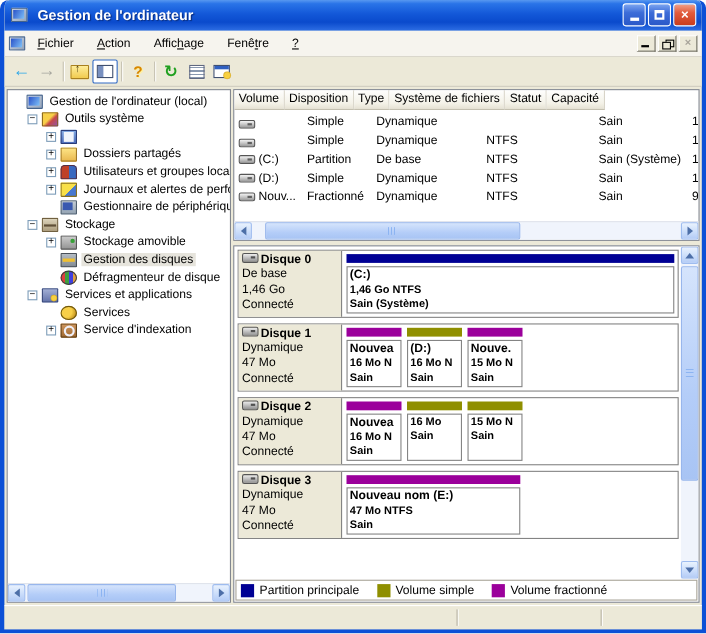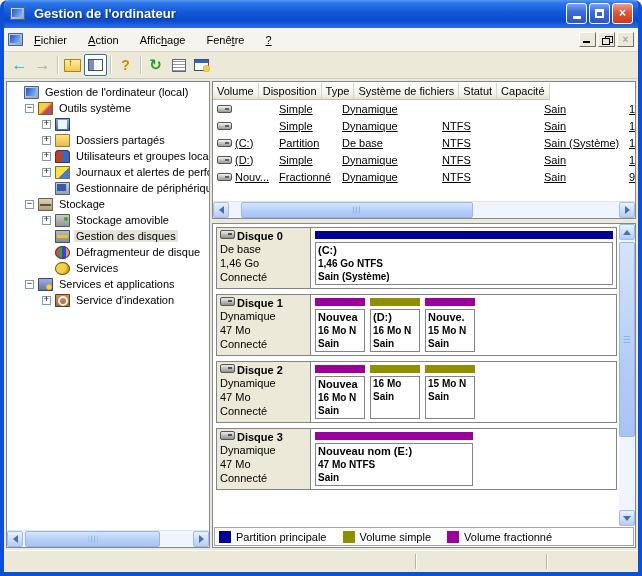--- a/index.html
+++ b/index.html
@@ -107,25 +107,25 @@
   .ic-indexing { background:linear-gradient(#D09860,#A06830); box-shadow:inset 0 0 0 1px #604018; }
   .ic-indexing::after { content:""; position:absolute; left:3px; top:2px; width:6px; height:6px;
     border:2px solid #F0F0F8; border-radius:50%; }
 
   
   .right-col { flex:1; display:flex; flex-direction:column; gap:4px; min-width:0; }
 
   
   .volume-pane { height:138px; flex:none; background:#fff; border:1px solid #828790;
     display:flex; flex-direction:column; overflow:hidden; }
-  .vl-header { display:flex; flex:none; height:18px;align-items:center; }
+  .vl-header { display:flex; flex:none; height:18px; }
   .vl-hcell { flex:none; background:linear-gradient(#FEFEFD,#F4F2E8 70%,#E6E2D4);
     border-right:1px solid #D8D4C8; border-bottom:1px solid #C4C0B0; padding:2px 4px; white-space:nowrap; overflow:hidden; }
   .vl-body { flex:1; overflow:hidden; }
-  .vl-row { display:flex; height:17px; align-items:center;text-decoration:underline; }
+  .vl-row { display:flex; height:17px; align-items:flex-end; }
   .vl-cell { flex:none; padding:0 4px; white-space:nowrap; overflow:hidden; display:flex; align-items:center; }
   .c0 { width:62px; } .c1 { width:63px; } .c2 { width:68px; } .c3 { width:102px;margin-left:32px; } .c4 { width:85px; } .c5 { width:80px; }
   .drive-ico { width:15px; height:8px; flex:none; margin-right:3px; border:1px solid #555;
     border-radius:2px; background:linear-gradient(#F4F4F4,#9A9A9A); position:relative; }
   .drive-ico::after { content:""; position:absolute; right:2px; top:2px; width:4px; height:2px; background:#606060; }
 
   
   .sb-h { height:17px; flex:none; display:flex; background:#F0F4FC; border-top:1px solid #E0E4EC; }
   .sb-v { width:16px; flex:none; display:flex; flex-direction:column; background:#F0F4FC; }
   .sb-btn { width:16px; height:16px; flex:none; background:linear-gradient(180deg,#E9F2FE,#C9DCFA 60%,#B4CCF6);
@@ -331,31 +331,31 @@
           </div>
 
           <div class="tree-row">
             <span class="lvl lvl-2"></span>
             <span class="expander exp-none"></span>
             <span class="ic ic-defrag"></span>
             <span class="tree-label">Défragmenteur de disque</span>
           </div>
 
           <div class="tree-row">
-            <span class="lvl lvl-2"></span>
-            <span class="expander exp-none"></span>
-            <span class="ic ic-services"></span>
-            <span class="tree-label">Services</span>
-          </div>
-
-          <div class="tree-row">
             <span class="lvl lvl-1"></span>
             <span class="expander exp-minus"></span>
             <span class="ic ic-services-apps"></span>
             <span class="tree-label">Services et applications</span>
+          </div>
+
+          <div class="tree-row">
+            <span class="lvl lvl-2"></span>
+            <span class="expander exp-none"></span>
+            <span class="ic ic-services"></span>
+            <span class="tree-label">Services</span>
           </div>
 
 
           <div class="tree-row">
             <span class="lvl lvl-2"></span>
             <span class="expander exp-plus"></span>
             <span class="ic ic-indexing"></span>
             <span class="tree-label">Service d'indexation</span>
           </div>
         </div>

